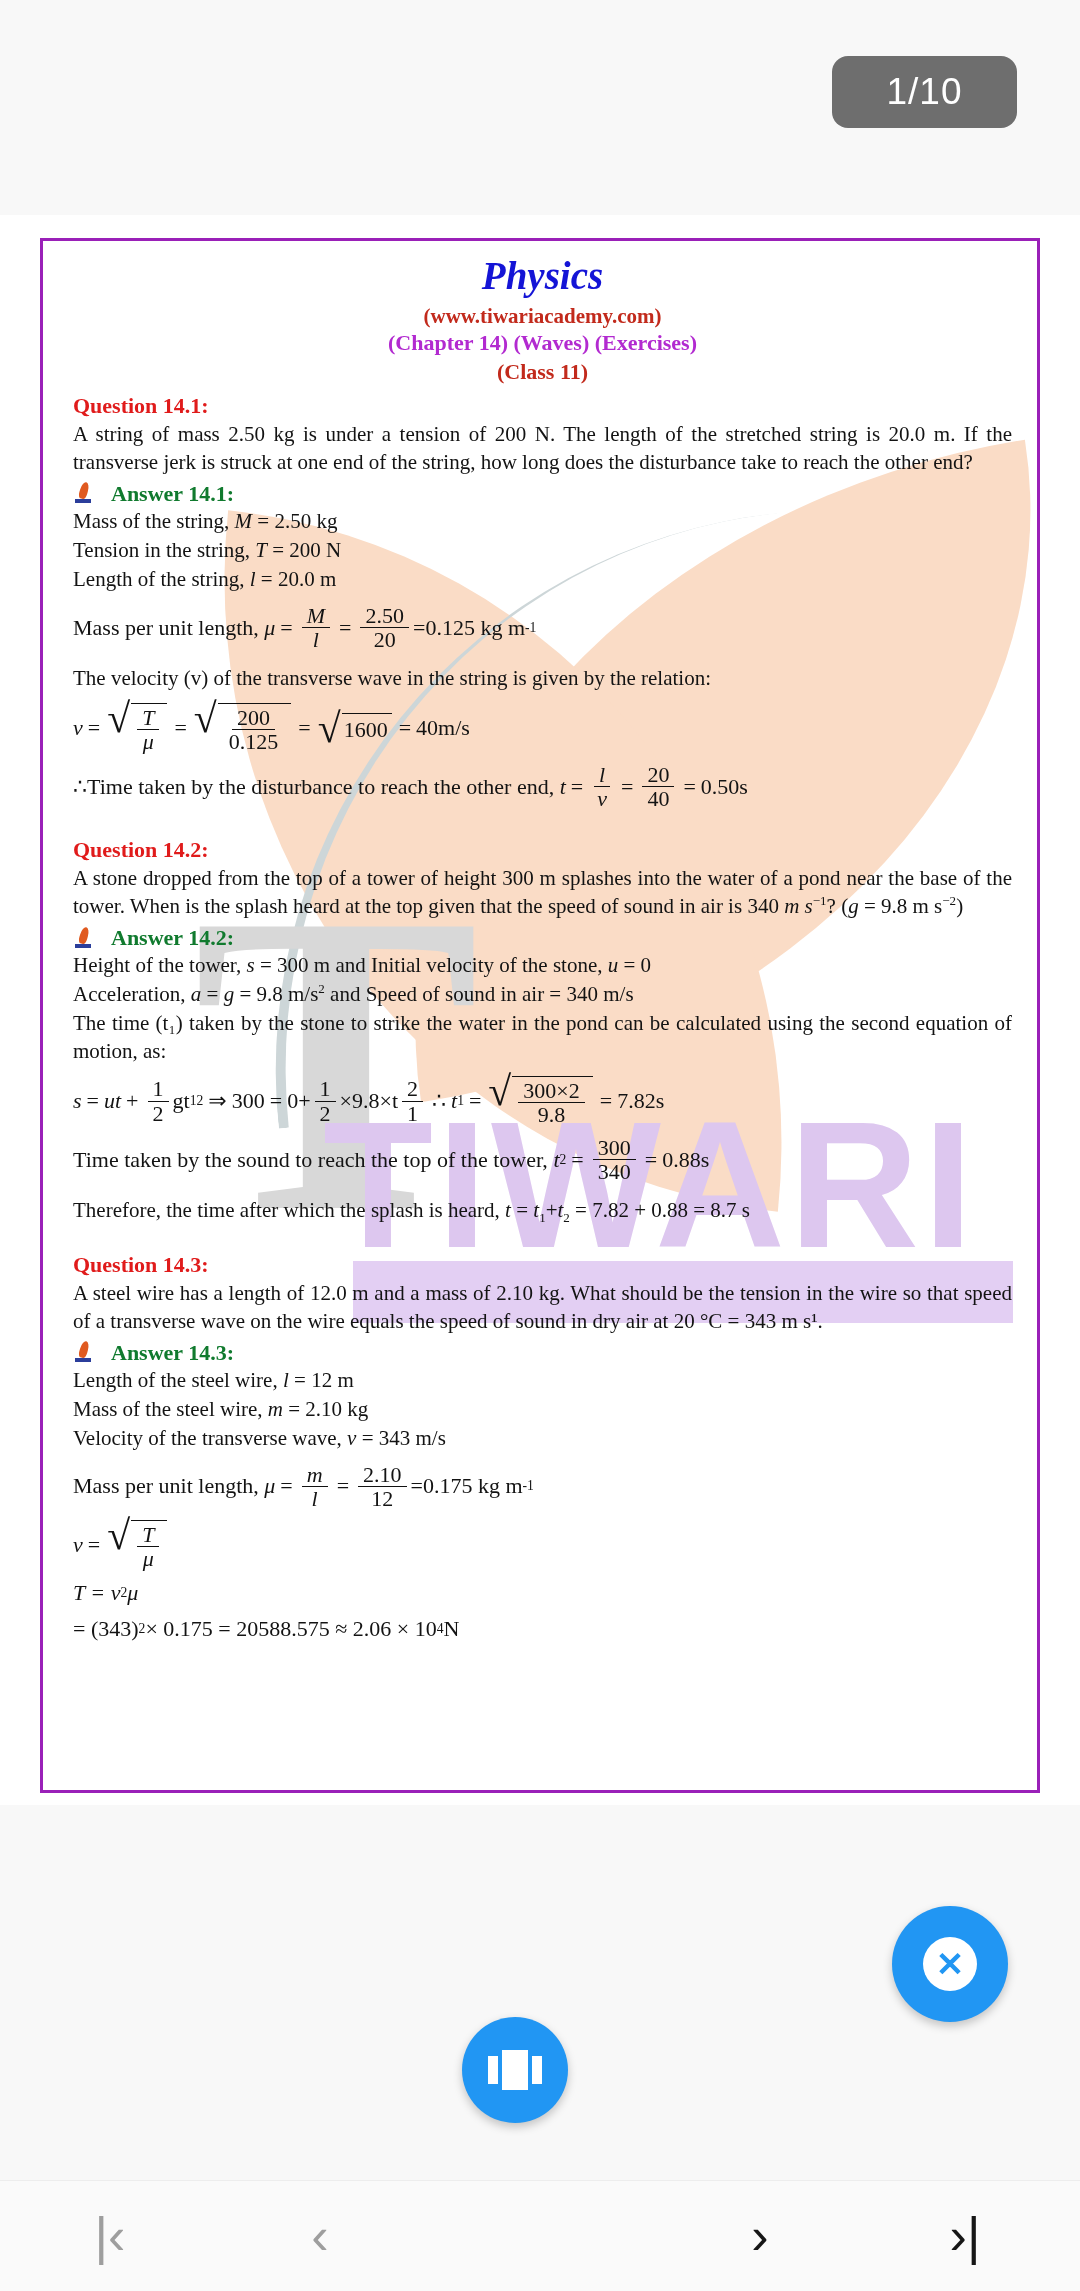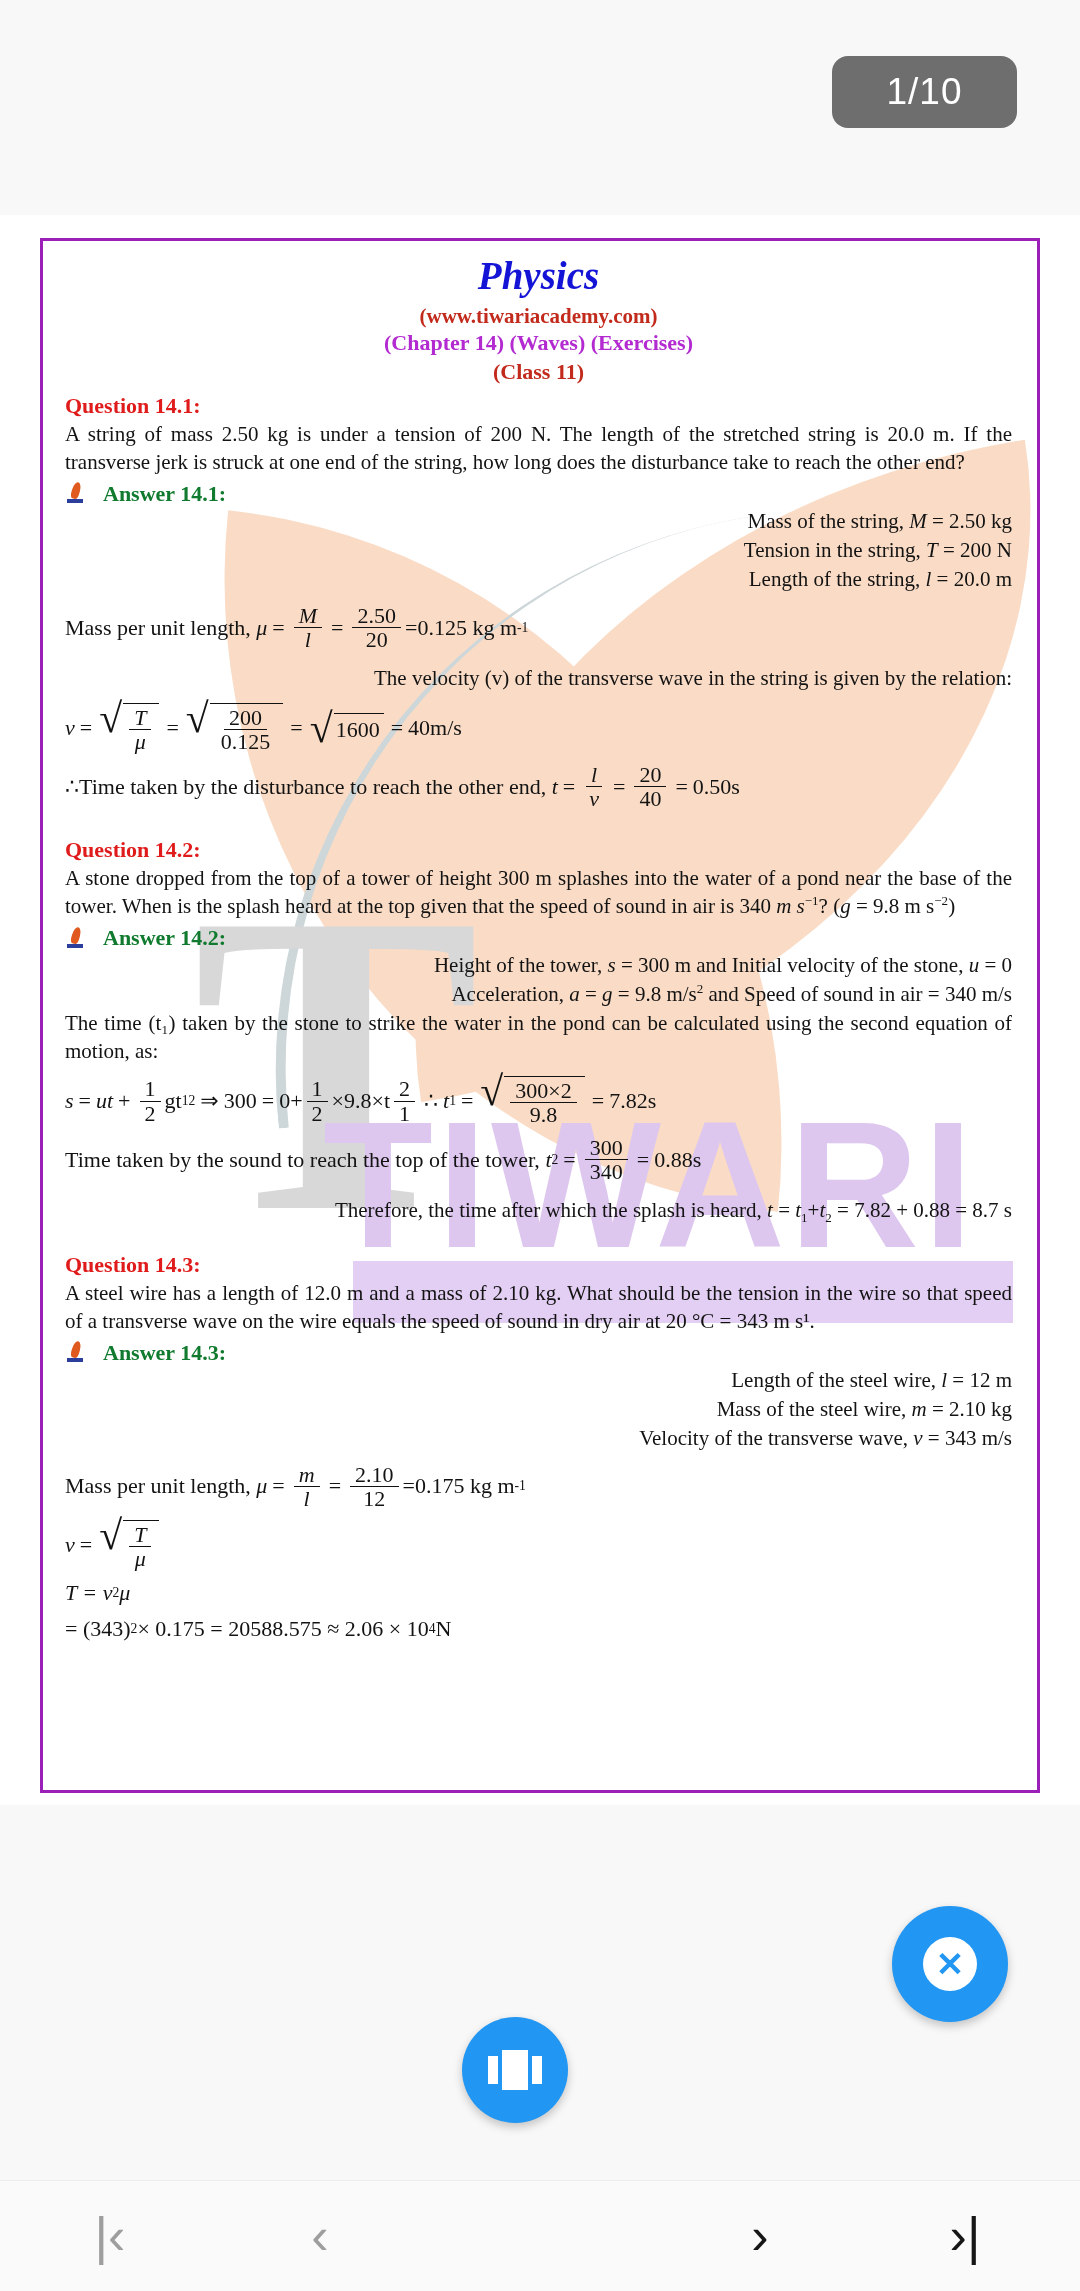--- a/index.html
+++ b/index.html
@@ -33,21 +33,21 @@
   }
   .doc-page {
     position:absolute; left:40px; top:23px;
     width:1000px; height:1555px;
     background:#ffffff;
     border:3px solid #9a20b8;
     overflow:hidden;
   }
   .doc-inner {
     position:relative; width:100%; height:100%;
-    padding:14px 25px 0 22px;
+    padding:14px 25px 0 30px;
     z-index:3;
   }
 
   
   .wm-layer { position:absolute; inset:0; z-index:1; pointer-events:none; overflow:hidden; }
   .wm-feather {
     position:absolute; left:330px; top:250px;
     width:700px; height:560px;
     background:#fadcc6;
     border-radius:100% 0 100% 0 / 100% 0 100% 0;
@@ -128,21 +128,21 @@
     position:absolute; left:7px; top:0; width:8px; height:17px;
     background:#e05a20; border-radius:60% 60% 40% 40%;
     transform:rotate(16deg); display:block;
   }
   .pen-icon b {
     position:absolute; left:2px; bottom:1px; width:16px; height:4px;
     background:#2b3e9b; display:block;
   }
   .body-line {
     font-size:21px; color:#131313; line-height:1.33;
-    margin:1px 0 0 0; text-align:right;
+    margin:1px 0 0 0; text-align:left;
   }
   .body-line.just { text-align:justify; }
   .sp { margin-top:14px; }
   .sp-s { }
   i.mi { font-style:italic; }
   sup { font-size:0.62em; vertical-align:super; line-height:0; }
   sub { font-size:0.62em; vertical-align:sub; line-height:0; }
 
   
   .frac { display:inline-flex; flex-direction:column; align-items:center;

